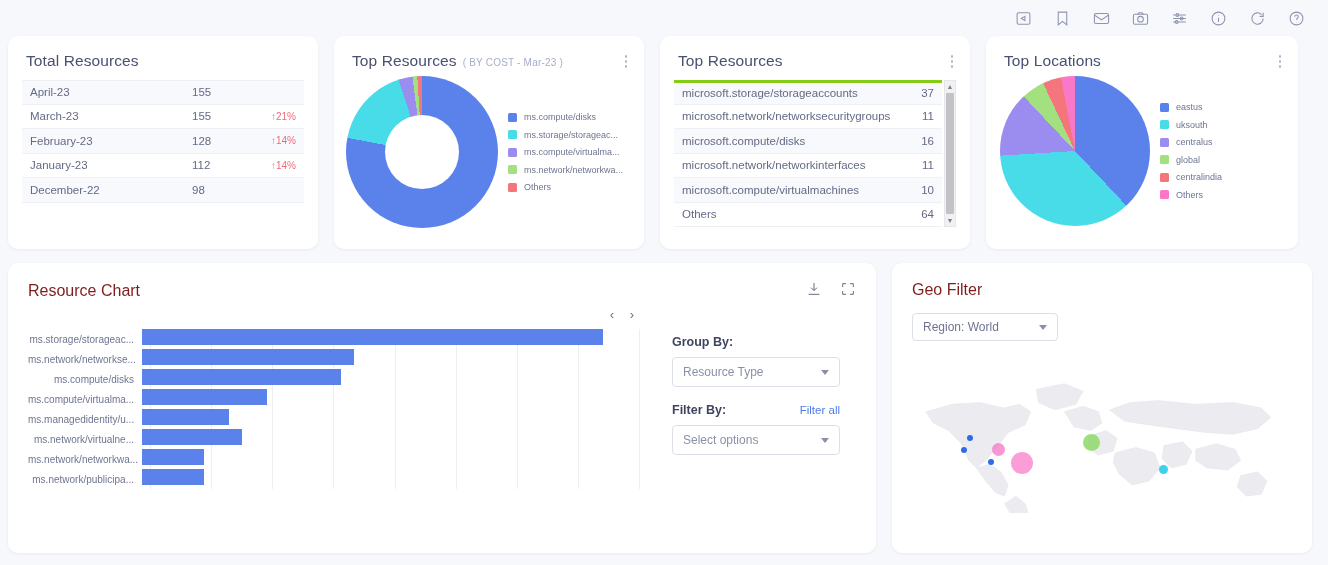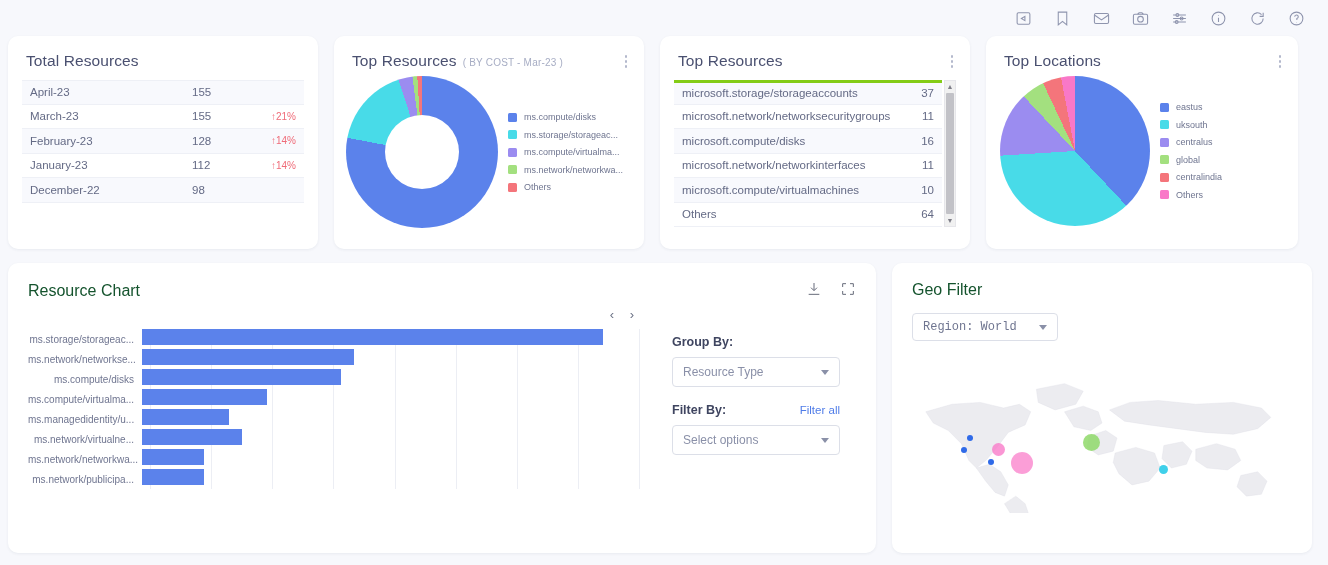--- a/index.html
+++ b/index.html
@@ -73,21 +73,21 @@
   
   .pie-wrap { display: flex; align-items: center; padding: 6px 0 0 14px; }
   .pie { width: 150px; height: 150px; border-radius: 50%; }
 
   
   .row-bot { display: flex; gap: 16px; padding: 14px 8px 0 8px; }
   .cbig { width: 868px; height: 290px; }
   .cgeo { width: 420px; height: 290px; }
 
   .big-head { display: flex; align-items: center; padding: 18px 20px 0 20px; }
-  .big-title { font-size: 16px; color: #14532d; }
+  .big-title { font-size: 16px; color: #7f1d1d; }
   .head-icons { margin-left: auto; display: flex; gap: 18px; }
   .hi { cursor: pointer; }
   .hi svg { width: 16px; height: 16px; stroke: #5b6070; fill: none; stroke-width: 1.4; }
 
   .big-body { display: flex; padding: 0 20px; }
   .chart-col { width: 612px; position: relative; }
   .pager { position: absolute; right: 0; top: 4px; display: flex; gap: 4px; }
   .pg { width: 16px; height: 18px; display: flex; align-items: center; justify-content: center;
         cursor: pointer; color: #6b7185; font-size: 13px; }
   .bars { margin-top: 28px; position: relative; }
@@ -103,21 +103,21 @@
   .ctrl-col { width: 200px; padding-left: 32px; padding-top: 34px; }
   .ctrl-label { font-size: 12.5px; color: #3f4560; font-weight: bold; margin-bottom: 8px; }
   .ctrl-row { display: flex; align-items: baseline; margin-bottom: 8px; }
   .clear { margin-left: auto; font-size: 11.5px; color: #4f7ce8; cursor: pointer; font-weight: normal; }
   .select { height: 30px; border: 1px solid #dcdfe8; border-radius: 4px;
             display: flex; align-items: center; padding: 0 10px; font-size: 12px;
             color: #8a90a8; cursor: pointer; background: #fff; margin-bottom: 16px; }
   .caret { margin-left: auto; width: 0; height: 0; border-left: 4px solid transparent;
            border-right: 4px solid transparent; border-top: 5px solid #8a90a8; }
 
-  .geo-body { padding: 14px 20px 0 20px; font-family: Liberation Mono, monospace; }
+  .geo-body { padding: 14px 20px 0 20px; }
   .geo-select { width: 146px; height: 28px; border: 1px solid #dcdfe8; border-radius: 4px;
                 display: flex; align-items: center; padding: 0 10px; font-size: 12px;
                 color: #6f7590; cursor: pointer; }
   .map { position: relative; margin-top: 22px; height: 150px; overflow: hidden; }
   .map svg { width: 100%; height: 100%; }
   .bub { position: absolute; border-radius: 50%; }
 </style>
 </head>
 <body>
 

